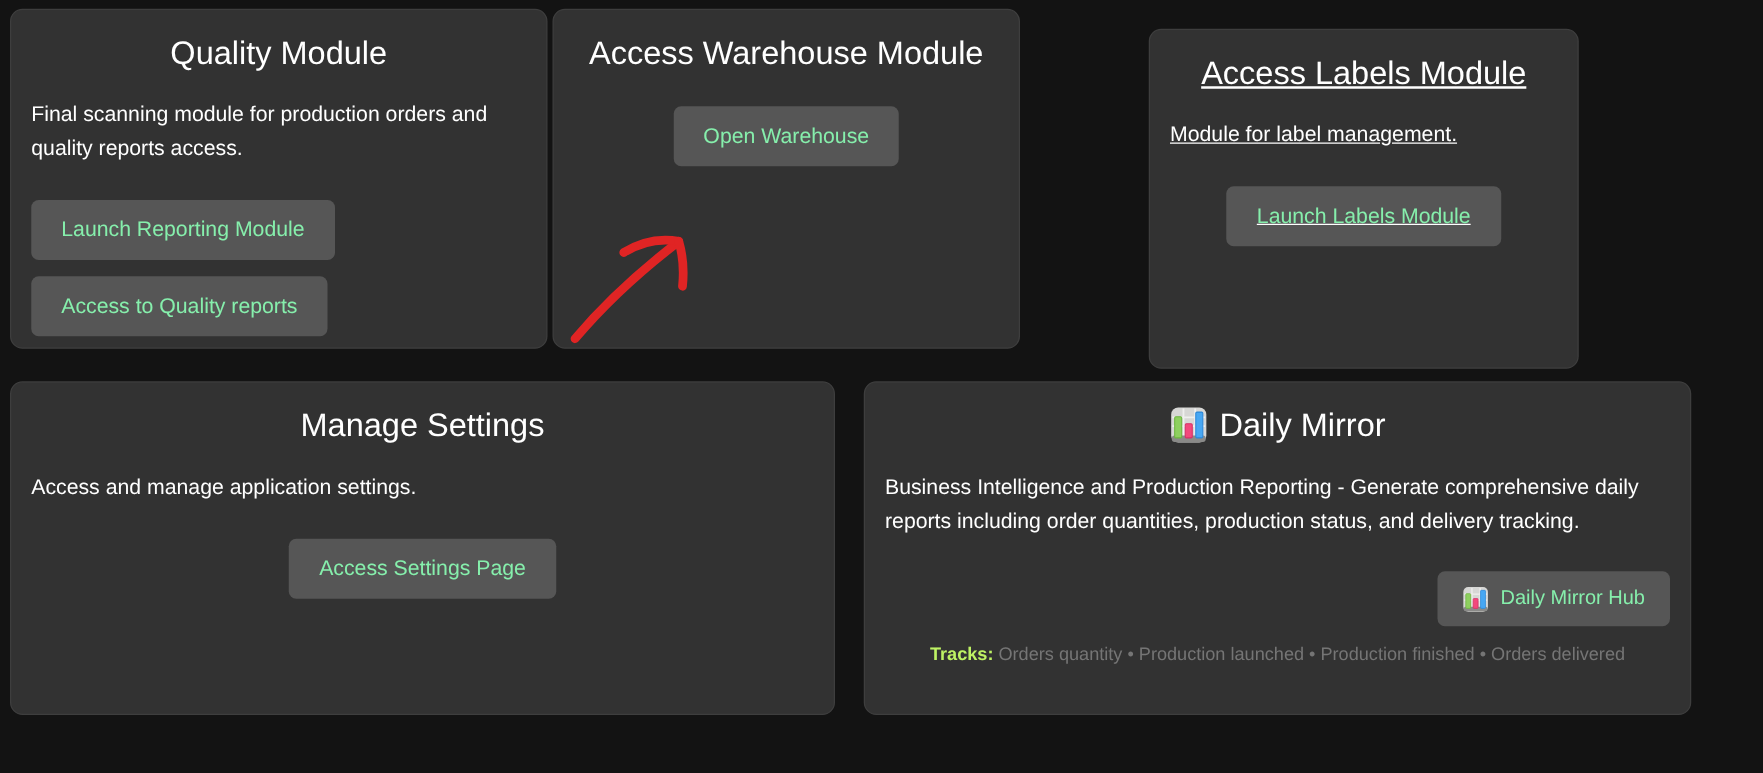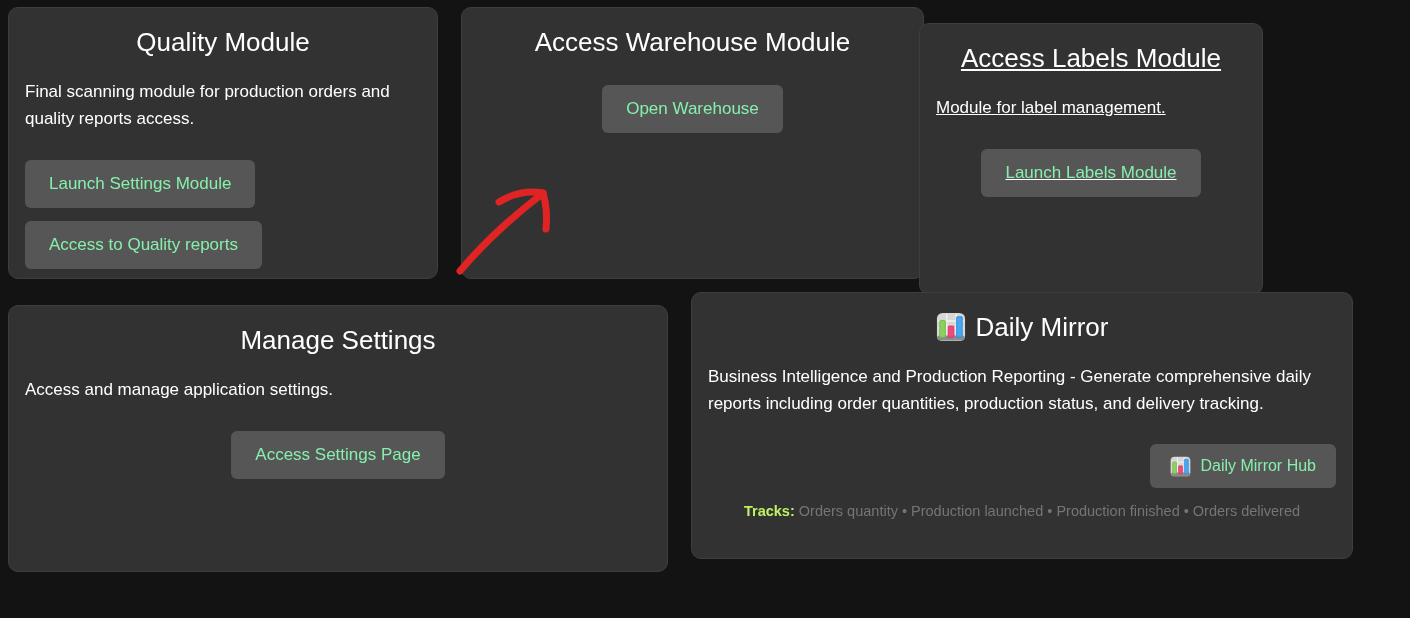--- a/index.html
+++ b/index.html
@@ -17,24 +17,24 @@
     color: #ffffff;
   }
   .card {
     position: absolute;
     background: #323232;
     border: 1px solid #3e3e3e;
     border-radius: 10px;
     padding: 16px;
   }
   #card-quality   { left: 8px;   top: 7px;   width: 430px; height: 272px; }
-  #card-warehouse { left: 461px; top: 7px;   width: 463px; height: 272px; }
+  #card-warehouse { left: 442px; top: 7px;   width: 374px; height: 272px; }
   #card-labels    { left: 919px; top: 23px;   width: 344px; height: 272px; text-decoration: underline; }
   #card-settings  { left: 8px;   top: 305px; width: 660px; height: 267px; }
-  #card-daily     { left: 691px; top: 292px; width: 662px; height: 267px; }
+  #card-daily     { left: 691px; top: 305px; width: 662px; height: 267px; }
 
   .card-title {
     margin: 3px 0 0 0;
     font-size: 26px;
     font-weight: 400;
     line-height: 30px;
     text-align: center;
     color: #ffffff;
   }
   .title-row {
@@ -97,21 +97,21 @@
     pointer-events: none;
   }
 </style>
 </head>
 <body>
 
 <div class="card" id="card-quality">
   <h2 class="card-title">Quality Module</h2>
   <p class="card-desc">Final scanning module for production orders and quality reports access.</p>
   <div class="btn-area stacked">
-    <button class="btn">Launch Settings Module</button>
+    <button class="btn">Launch Reporting Module</button>
     <button class="btn">Access to Quality reports</button>
   </div>
 </div>
 
 <div class="card" id="card-warehouse">
   <h2 class="card-title">Access Warehouse Module</h2>
   <div class="btn-area centered">
     <button class="btn">Open Warehouse</button>
   </div>
 </div>

